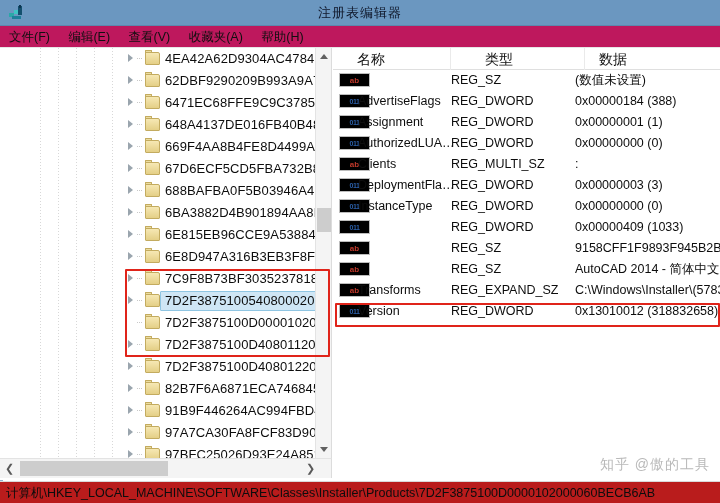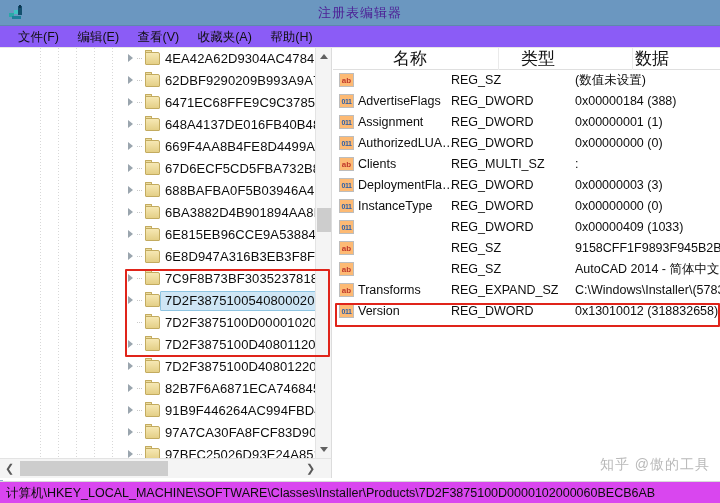--- a/index.html
+++ b/index.html
@@ -28,31 +28,31 @@
   .titlebar-icon {
     position: absolute; left: 8px; top: 4px;
     width: 18px; height: 18px;
   }
   .titlebar-text {
     position: absolute;
     left: 0; top: 0; width: 720px; height: 39px;
     line-height: 26px;
     text-align: center;
     font-size: 13px;
-    color: #4c1d95;
+    color: #0f172a;
     letter-spacing: 1px;
   }
 
   
   .menubar {
     position: absolute;
     left: 0; top: 26px; width: 720px; height: 22px;
-    background: #8b5cf6;
+    background: #be185d;
     border-bottom: 1px solid #e6e6e6;
-    padding-left: 11px;
+    padding-left: 2px;
     white-space: nowrap;
   }
   .menu-item {
     display: inline-block;
     height: 22px;
     line-height: 22px;
     font-size: 12.5px;
     color: #101010;
     padding: 0 7px;
     cursor: default;
@@ -238,48 +238,47 @@
     position: absolute;
     left: 0; top: 0;
     width: 387px; height: 22px;
     background: #ffffff;
     border-bottom: 1px solid #dfdfdf;
     white-space: nowrap;
   }
   .col-h {
     position: absolute;
     top: 0; height: 22px; line-height: 22px;
-    font-size: 17px;
+    font-size: 14px;
     color: #111111;
     border-right: 1px solid #eaeaea;
-    padding-left: 12px;
-    overflow: hidden;
-    margin-left: 48px;
+    padding-left: 24px;
+    overflow: hidden;
   }
   .col-h.c0 { left: 0;   width: 118px; }
   .col-h.c1 { left: 128px; width: 124px; }
   .col-h.c2 { left: 242px; width: 145px; border-right: none; }
 
   .list-rows {
     position: absolute;
     left: 0; top: 22px;
     width: 387px; height: 410px;
     overflow: hidden;
   }
   .list-row {
     position: relative;
     height: 21px;
     white-space: nowrap;
   }
   .val-icon {
     position: absolute;
     left: 6px; top: 3px;
-    width: 15px; height: 14px;
+    width: 31px; height: 14px;
     border: 1px solid #bdbdbd;
-    background: #fdba74;
+    background: #000000;
     font-size: 8px;
     line-height: 13px;
     text-align: center;
     font-weight: bold;
     overflow: hidden;
   }
   .val-icon.sz { color: #c0392b; }
   .val-icon.dword {
     color: #2b5fa8;
     letter-spacing: -0.5px;
@@ -306,21 +305,21 @@
     border-radius: 1px;
     pointer-events: none;
     z-index: 5;
   }
 
   
   .statusbar {
     position: absolute;
     left: 0; top: 481px;
     width: 720px; height: 22px;
-    background: #d946ef;
+    background: #b91c1c;
     border-top: 1px solid #d9d9d9;
     line-height: 22px;
     font-size: 12.5px;
     color: #0d0d0d;
     padding-left: 6px;
     white-space: nowrap;
     overflow: hidden;
   }
 
   

